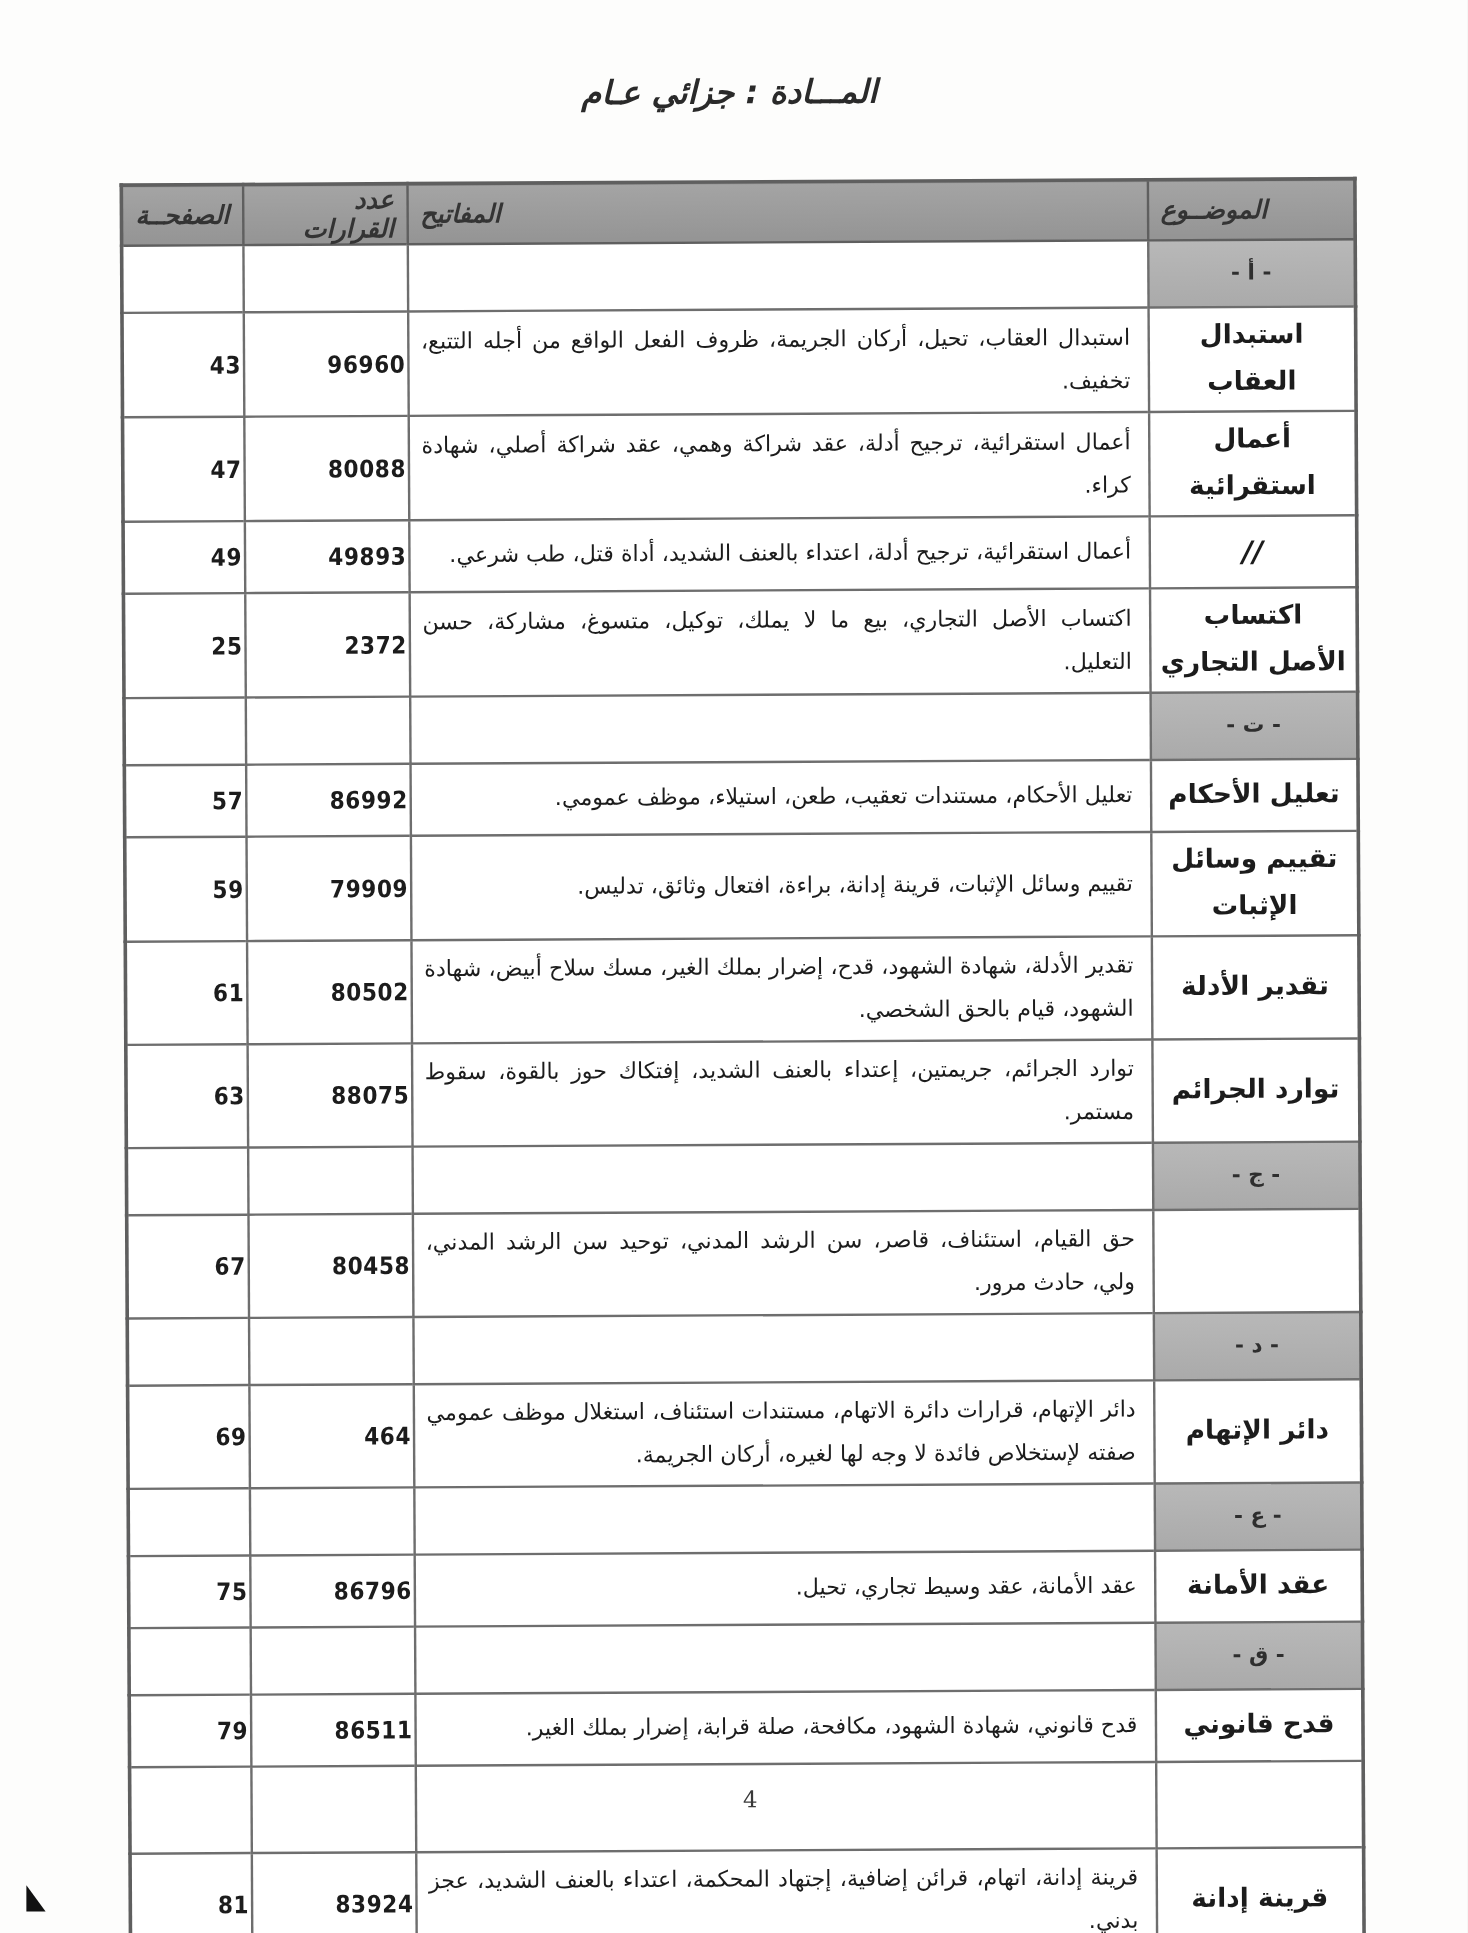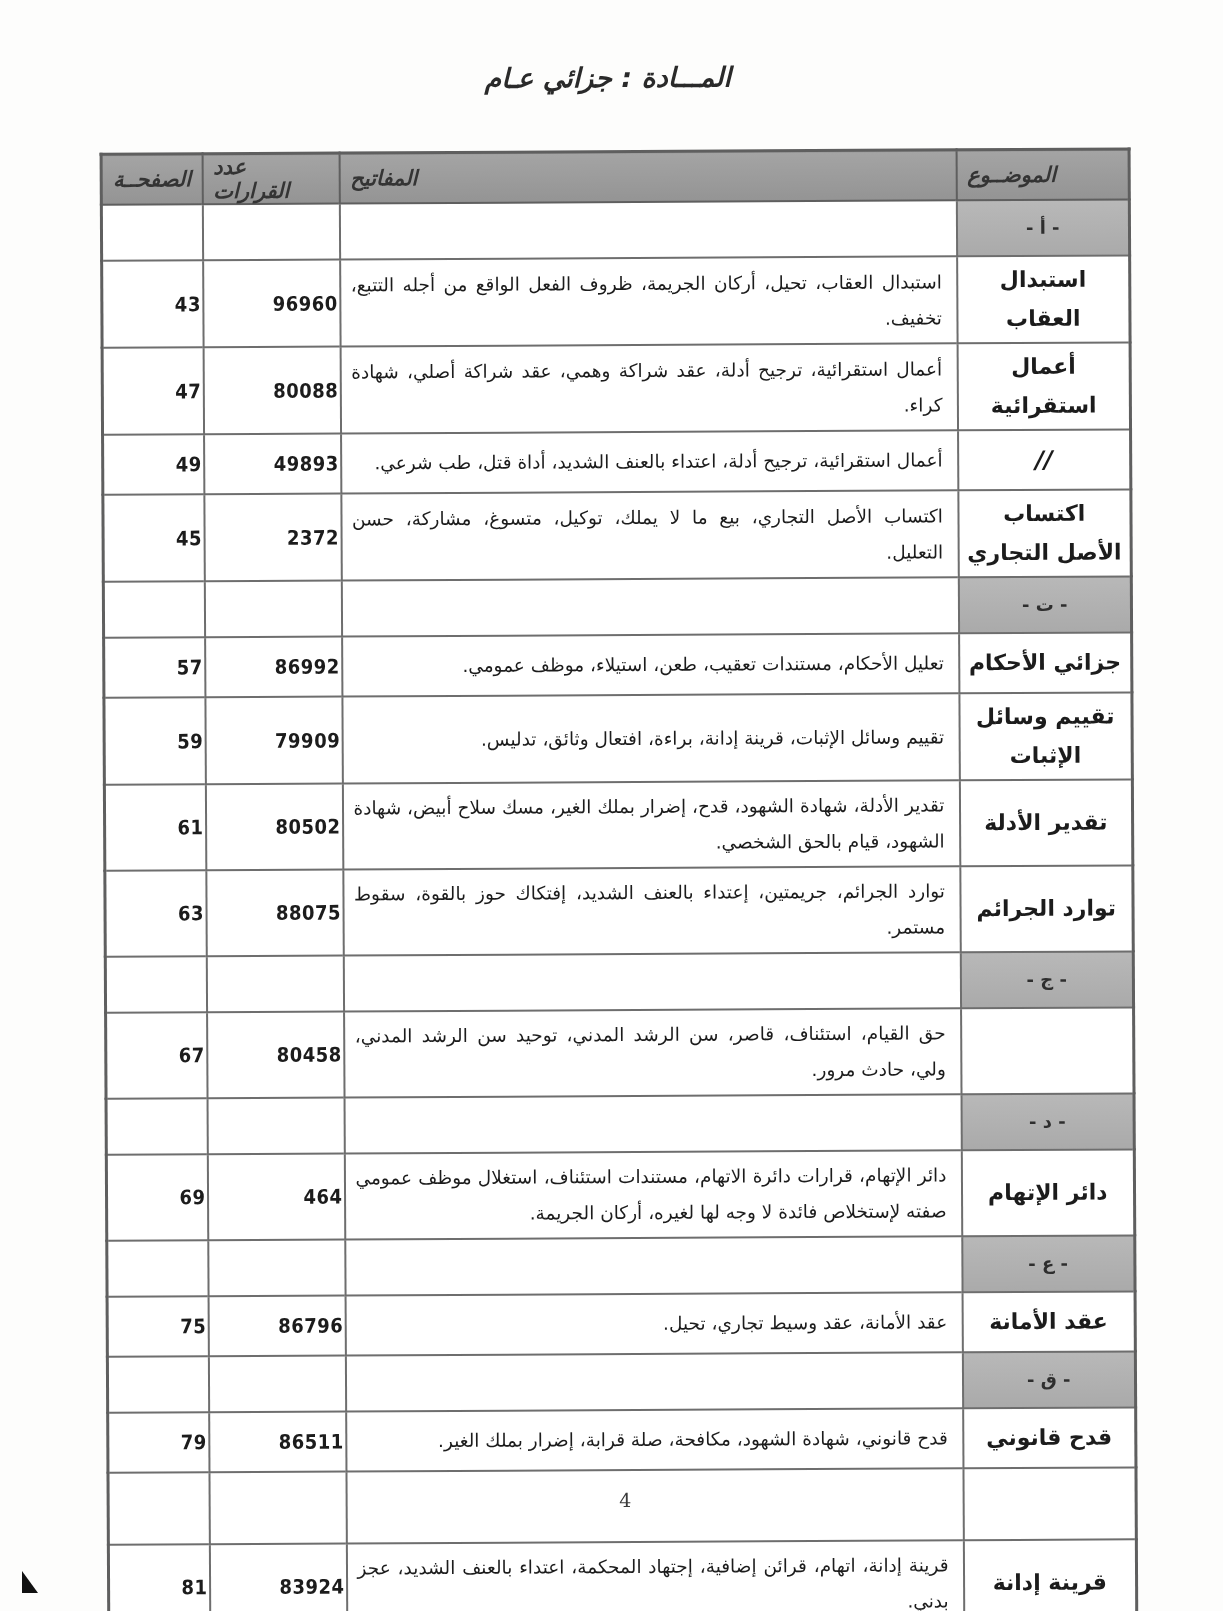--- a/index.html
+++ b/index.html
@@ -54,21 +54,21 @@
     height:48px;
     font-style:italic;
     font-weight:bold;
     font-size:21px;
     color:#343434;
     border-color:#5f5f5f;
     padding:0 10px;
   }
   th.h-subject{text-align:left;}
   th.h-keys{text-align:left;padding-left:18px;}
-  th.h-decisions{text-align:left;}
+  th.h-decisions{text-align:right;}
   th.h-page{text-align:center;font-size:19px;margin-left:32px;}
   
   td.subject-cell{
     text-align:center;
     font-weight:bold;
     font-size:22px;
     padding:4px 8px;
     line-height:1.75;
   }
   td.subject-cell.slash{font-style:italic;font-size:24px;}
@@ -156,30 +156,30 @@
           <tr class="entry">
             <td class="subject-cell slash">//</td>
             <td class="keys-cell">أعمال استقرائية، ترجيح أدلة، اعتداء بالعنف الشديد، أداة قتل، طب شرعي.</td>
             <td class="decisions-cell">49893</td>
             <td class="page-cell">49</td>
           </tr>
           <tr class="entry">
             <td class="subject-cell">اكتساب الأصل التجاري</td>
             <td class="keys-cell">اكتساب الأصل التجاري، بيع ما لا يملك، توكيل، متسوغ، مشاركة، حسن التعليل.</td>
             <td class="decisions-cell">2372</td>
-            <td class="page-cell">45</td>
+            <td class="page-cell">25</td>
           </tr>
           <tr class="letter">
             <td class="subject-cell letter-cell">- ت -</td>
             <td class="keys-cell"></td>
             <td class="decisions-cell"></td>
             <td class="page-cell"></td>
           </tr>
           <tr class="entry">
-            <td class="subject-cell">جزائي الأحكام</td>
+            <td class="subject-cell">تعليل الأحكام</td>
             <td class="keys-cell">تعليل الأحكام، مستندات تعقيب، طعن، استيلاء، موظف عمومي.</td>
             <td class="decisions-cell">86992</td>
             <td class="page-cell">57</td>
           </tr>
           <tr class="entry">
             <td class="subject-cell">تقييم وسائل الإثبات</td>
             <td class="keys-cell">تقييم وسائل الإثبات، قرينة إدانة، براءة، افتعال وثائق، تدليس.</td>
             <td class="decisions-cell">79909</td>
             <td class="page-cell">59</td>
           </tr>

